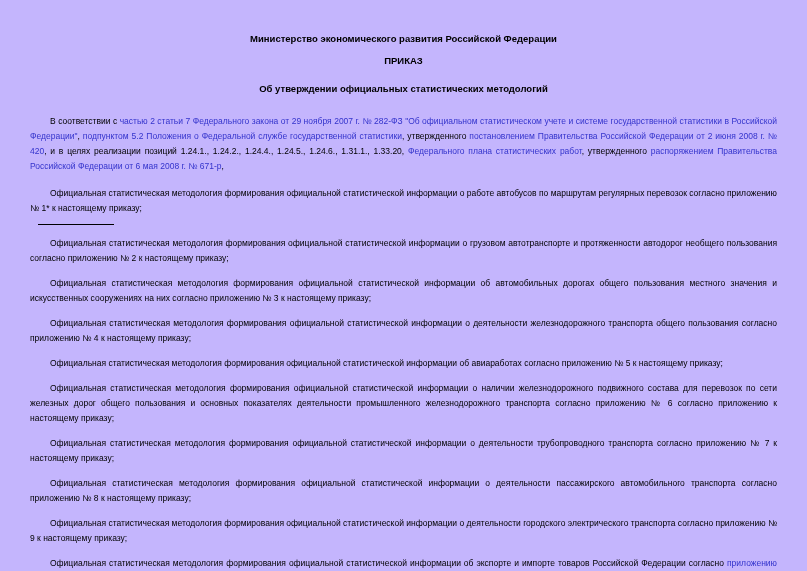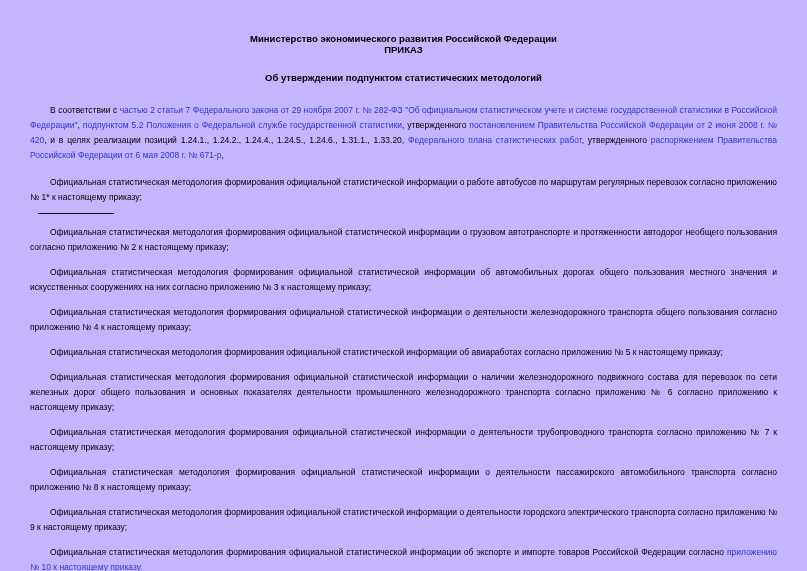--- a/index.html
+++ b/index.html
@@ -15,21 +15,21 @@
     overflow: hidden;
     padding: 33px 30px 0 30px;
   }
   .doc-header {
     text-align: center;
     font-weight: bold;
     font-size: 9.5px;
     line-height: 11px;
   }
   .hdr-line { white-space: nowrap; }
-  .gap-order   { }
+  .gap-order   { margin-top: 11px; }
   .gap-date    { margin-top: 10px; }
   .gap-title   { margin-top: 17px; }
   .doc-body {
     margin-top: 20px;
     font-size: 8.5px;
     line-height: 15px;
   }
   .para { margin: 0 0 10px 0; }
   .justify { text-align: justify; }
   .indent { text-indent: 20px; }
@@ -47,21 +47,21 @@
   a.doclink, span.doclink { text-decoration: none; cursor: pointer; }
 </style>
 </head>
 <body>
 
 <div class="page">
 
   <div class="doc-header">
     <div class="hdr-line">Министерство экономического развития Российской Федерации</div>
     <div class="hdr-line gap-order">ПРИКАЗ</div>
-    <div class="hdr-line gap-title">Об утверждении подпунктом статистических методологий</div>
+    <div class="hdr-line gap-title">Об утверждении официальных статистических методологий</div>
   </div>
 
   <div class="doc-body">
 
     <p class="para justify indent preamble" id="preamble"><span>В соответствии с </span><span class="doclink" style="color: rgb(51, 51, 204);">частью 2 статьи 7 Федерального закона от 29 ноября 2007 г. № 282-ФЗ "Об официальном статистическом учете и системе государственной статистики в Российской Федерации"</span><span>, </span><span class="doclink" style="color: rgb(51, 51, 204);">подпунктом 5.2 Положения о Федеральной службе государственной статистики</span><span>, утвержденного </span><span class="doclink" style="color: rgb(51, 51, 204);">постановлением Правительства Российской Федерации от 2 июня 2008 г. № 420</span><span>, и в целях реализации позиций 1.24.1., 1.24.2., 1.24.4., 1.24.5., 1.24.6., 1.31.1., 1.33.20, </span><span class="doclink" style="color: rgb(51, 51, 204);">Федерального плана статистических работ</span><span>, утвержденного </span><span class="doclink" style="color: rgb(51, 51, 204);">распоряжением Правительства Российской Федерации от 6 мая 2008 г. № 671-р</span><span>,</span></p>
 
 
 
     <div id="items-top">
         <p class="para justify indent item-first"><span>Официальная статистическая методология формирования официальной статистической информации о работе автобусов по маршрутам регулярных перевозок согласно приложению № 1*  к настоящему приказу;</span></p>

